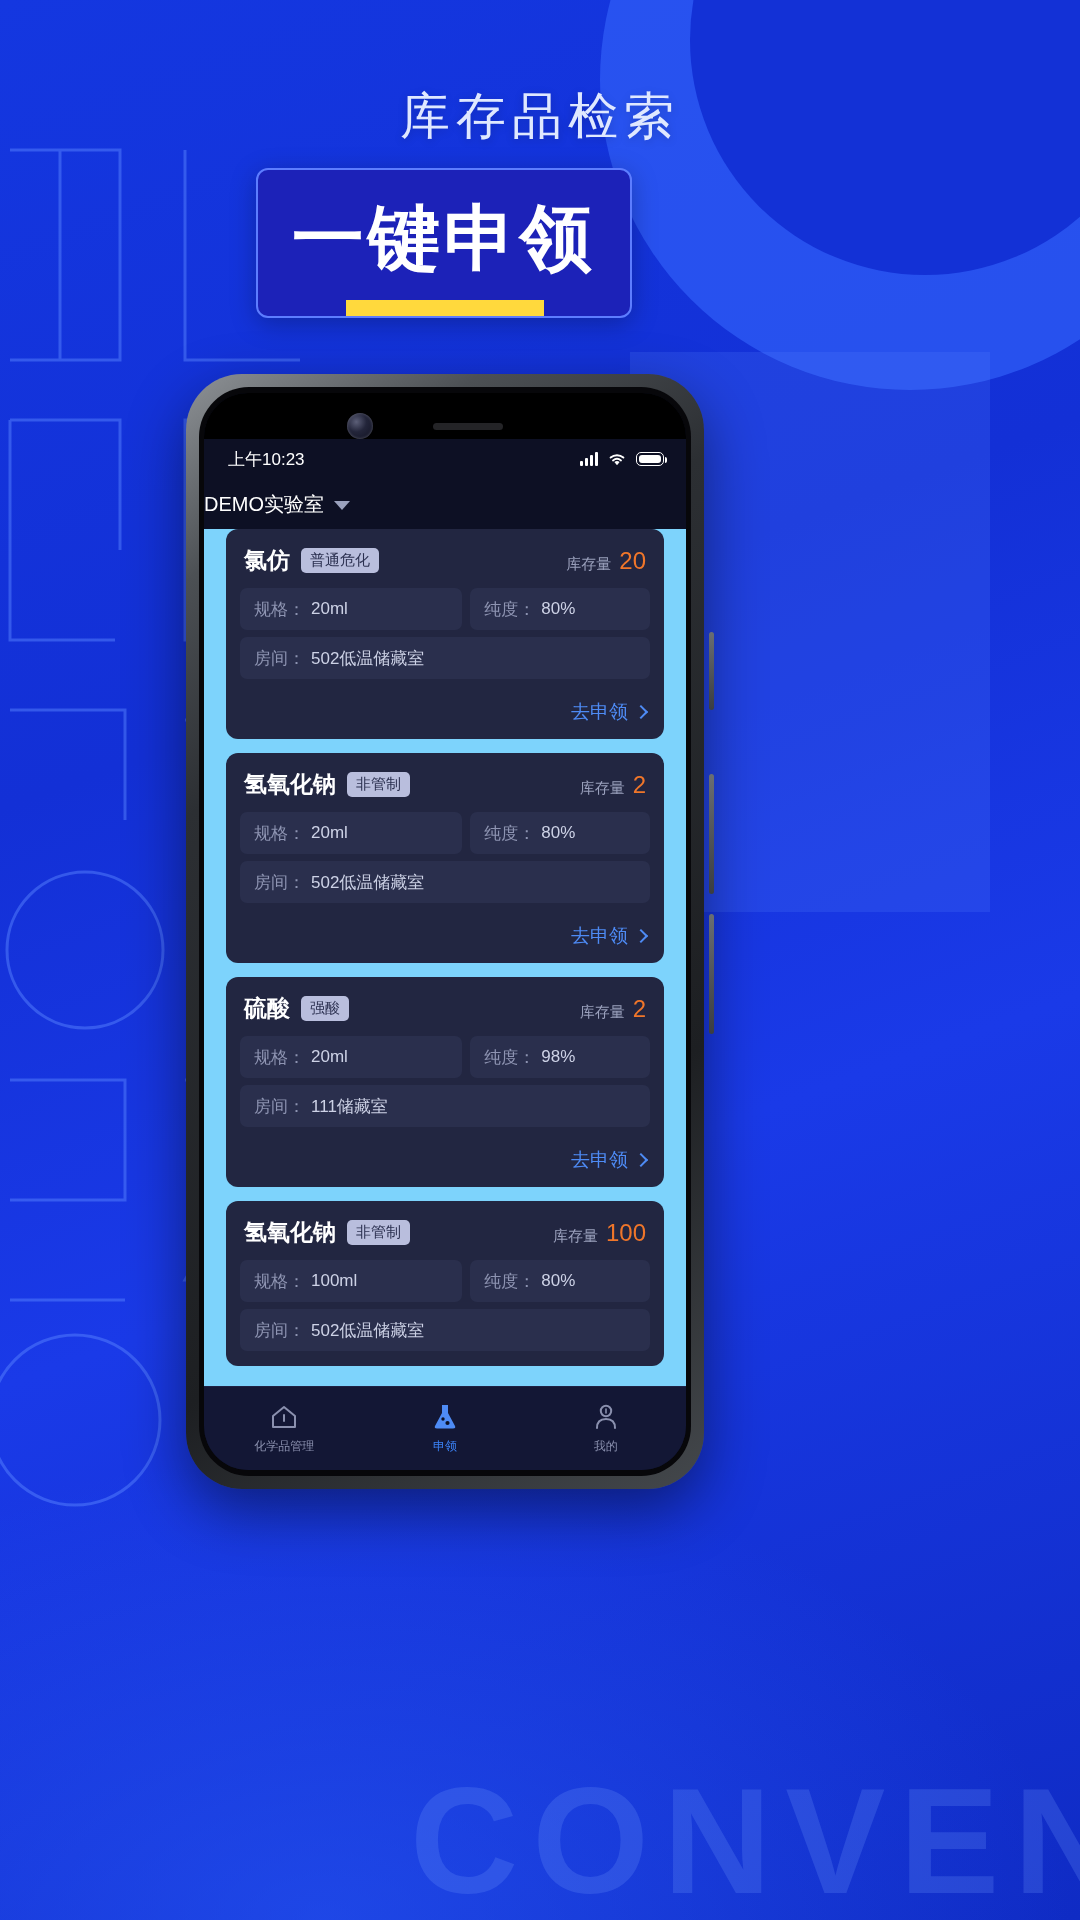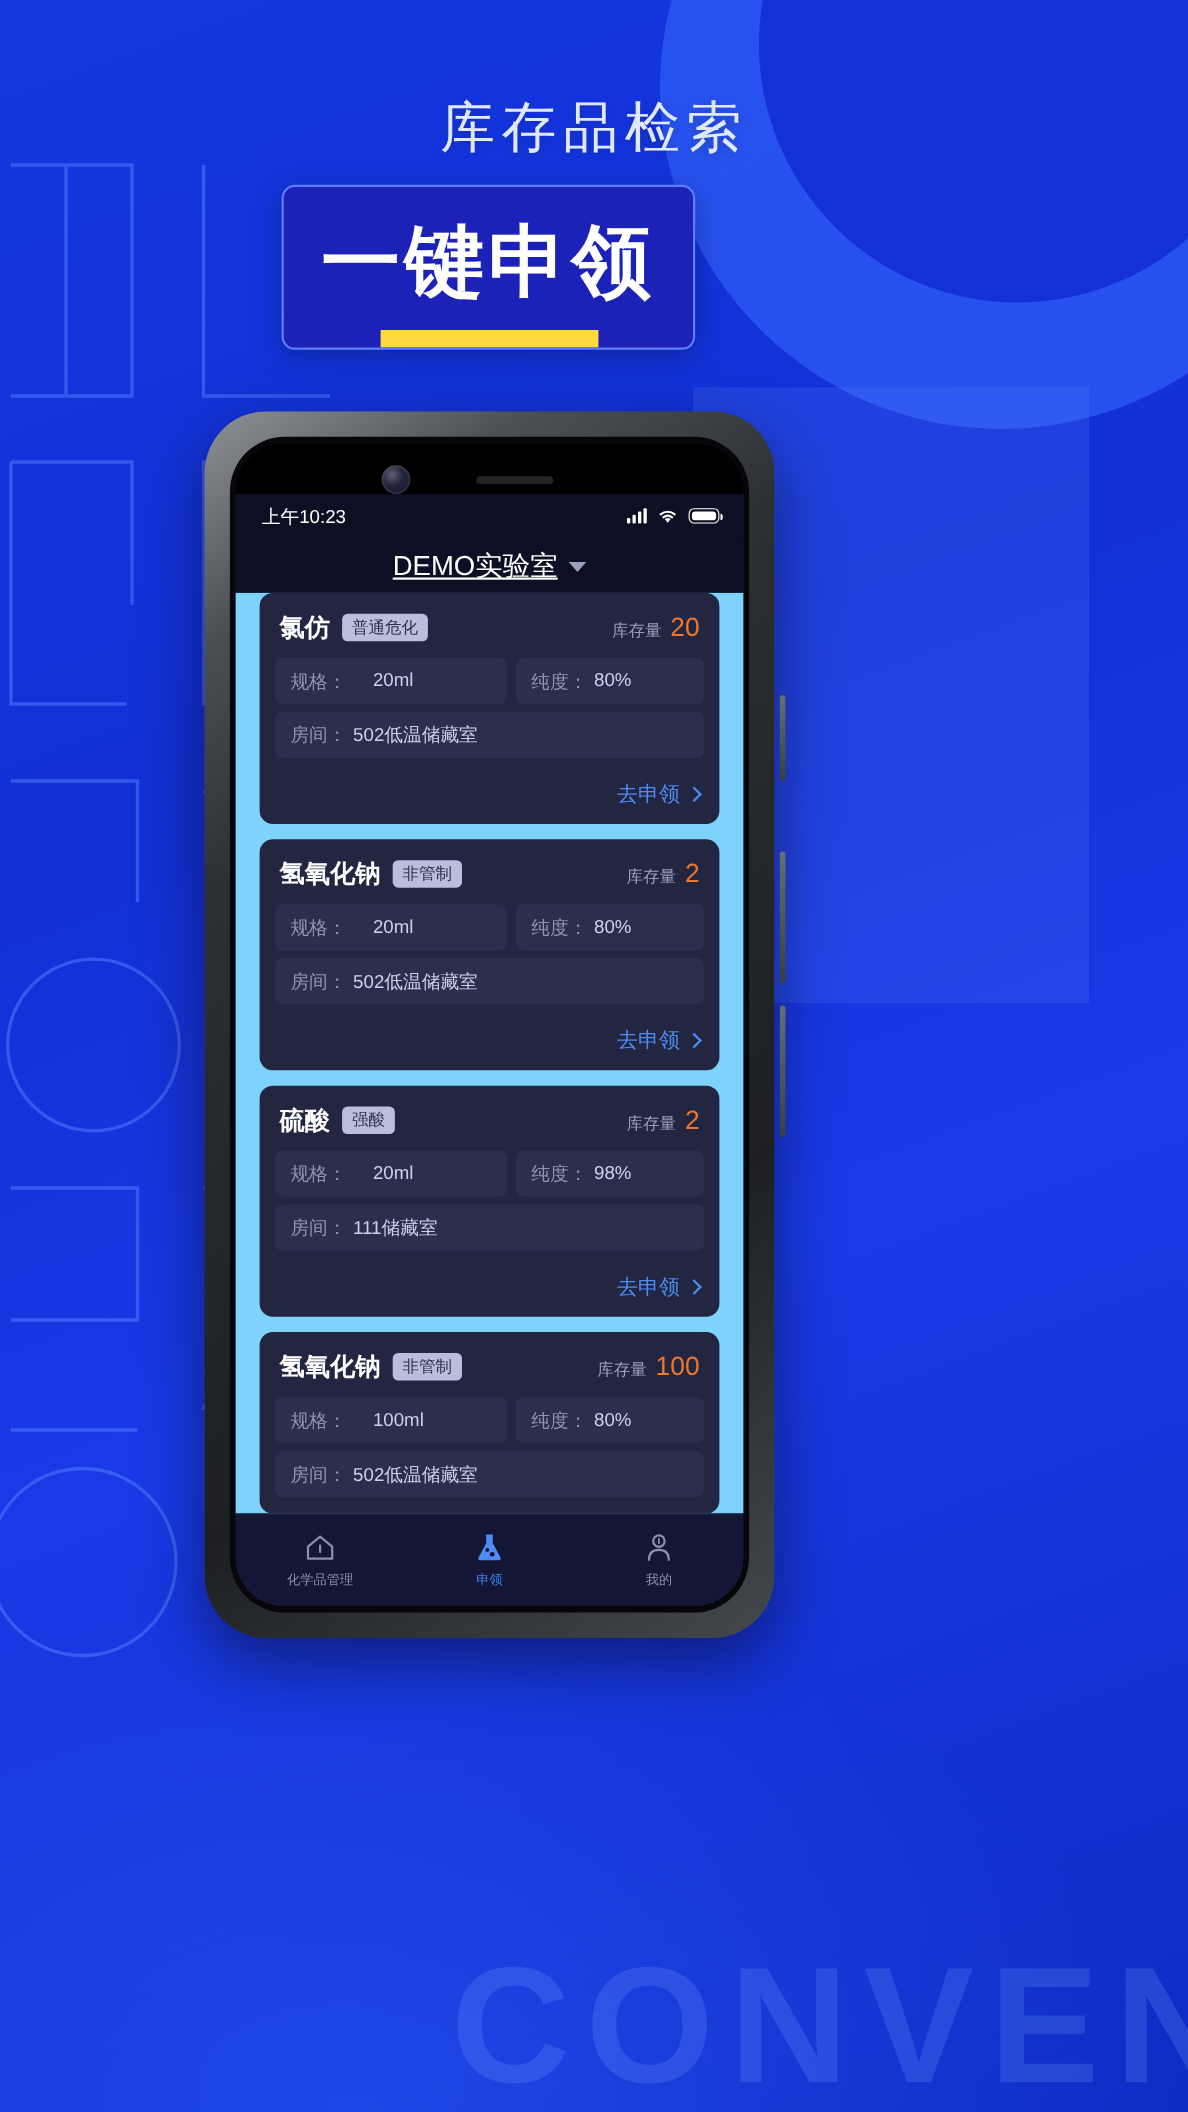--- a/index.html
+++ b/index.html
@@ -99,21 +99,21 @@
     background: #ffd93d;
   }
 
   
   .phone {
     position: absolute;
     left: 186px; top: 374px;
     width: 518px; height: 1115px;
     border-radius: 56px;
     background: linear-gradient(145deg, #8e9296 0%, #4c5054 14%, #2c2f33 30%, #1d1f22 70%, #44484c 100%);
-    padding: 23px;
+    padding: 13px;
     box-shadow: 0 22px 60px rgba(0,0,0,.45);
   }
   .phone-inner {
     position: relative;
     width: 100%; height: 100%;
     border-radius: 50px;
     background: #07070a;
     padding: 6px 5px;
     overflow: hidden;
   }
@@ -182,26 +182,25 @@
   .battery::after {
     content:''; position:absolute; right:-4px; top:4px;
     width:2.5px; height:6px; background:#fff; border-radius:0 2px 2px 0;
   }
   .battery i { position:absolute; inset:2px; background:#fff; border-radius:3px; }
 
   
   .app-header {
     flex: 0 0 auto;
     height: 50px;
-    display: flex; align-items: center; justify-content: center;
+    display: flex; align-items: center; 
     gap: 10px;
     color: #fff;
-    font-size: 25px;
+    font-size: 20px;
     background: #0d1024;
-    text-decoration: underline;
   }
   .caret-down {
     width: 0; height: 0;
     border-left: 8px solid transparent;
     border-right: 8px solid transparent;
     border-top: 9px solid #9aa1bd;
     margin-top: 3px;
   }
 
   
@@ -285,21 +284,21 @@
   .field {
     background: #2a2f4d;
     border-radius: 7px;
     height: 42px;
     display: flex; align-items: center;
     padding: 0 14px;
     font-size: 17px;
     color: #cdd2e6;
   }
   .field .lbl { color: #8e94b2; margin-right: 6px; }
-  .field.wide { flex: 1.28; gap: 18px; }
+  .field.wide { flex: 1.28; }
   .field.narrow { flex: 1; }
   .field.full { flex: 1; text-align: right; }
   .card-foot {
     display: flex; align-items: center; justify-content: flex-end;
     gap: 8px;
     padding: 13px 4px 6px 4px;
   }
   .apply-link { color: #4e8bf5; font-size: 19px; }
   .chev {
     width: 10px; height: 10px;

